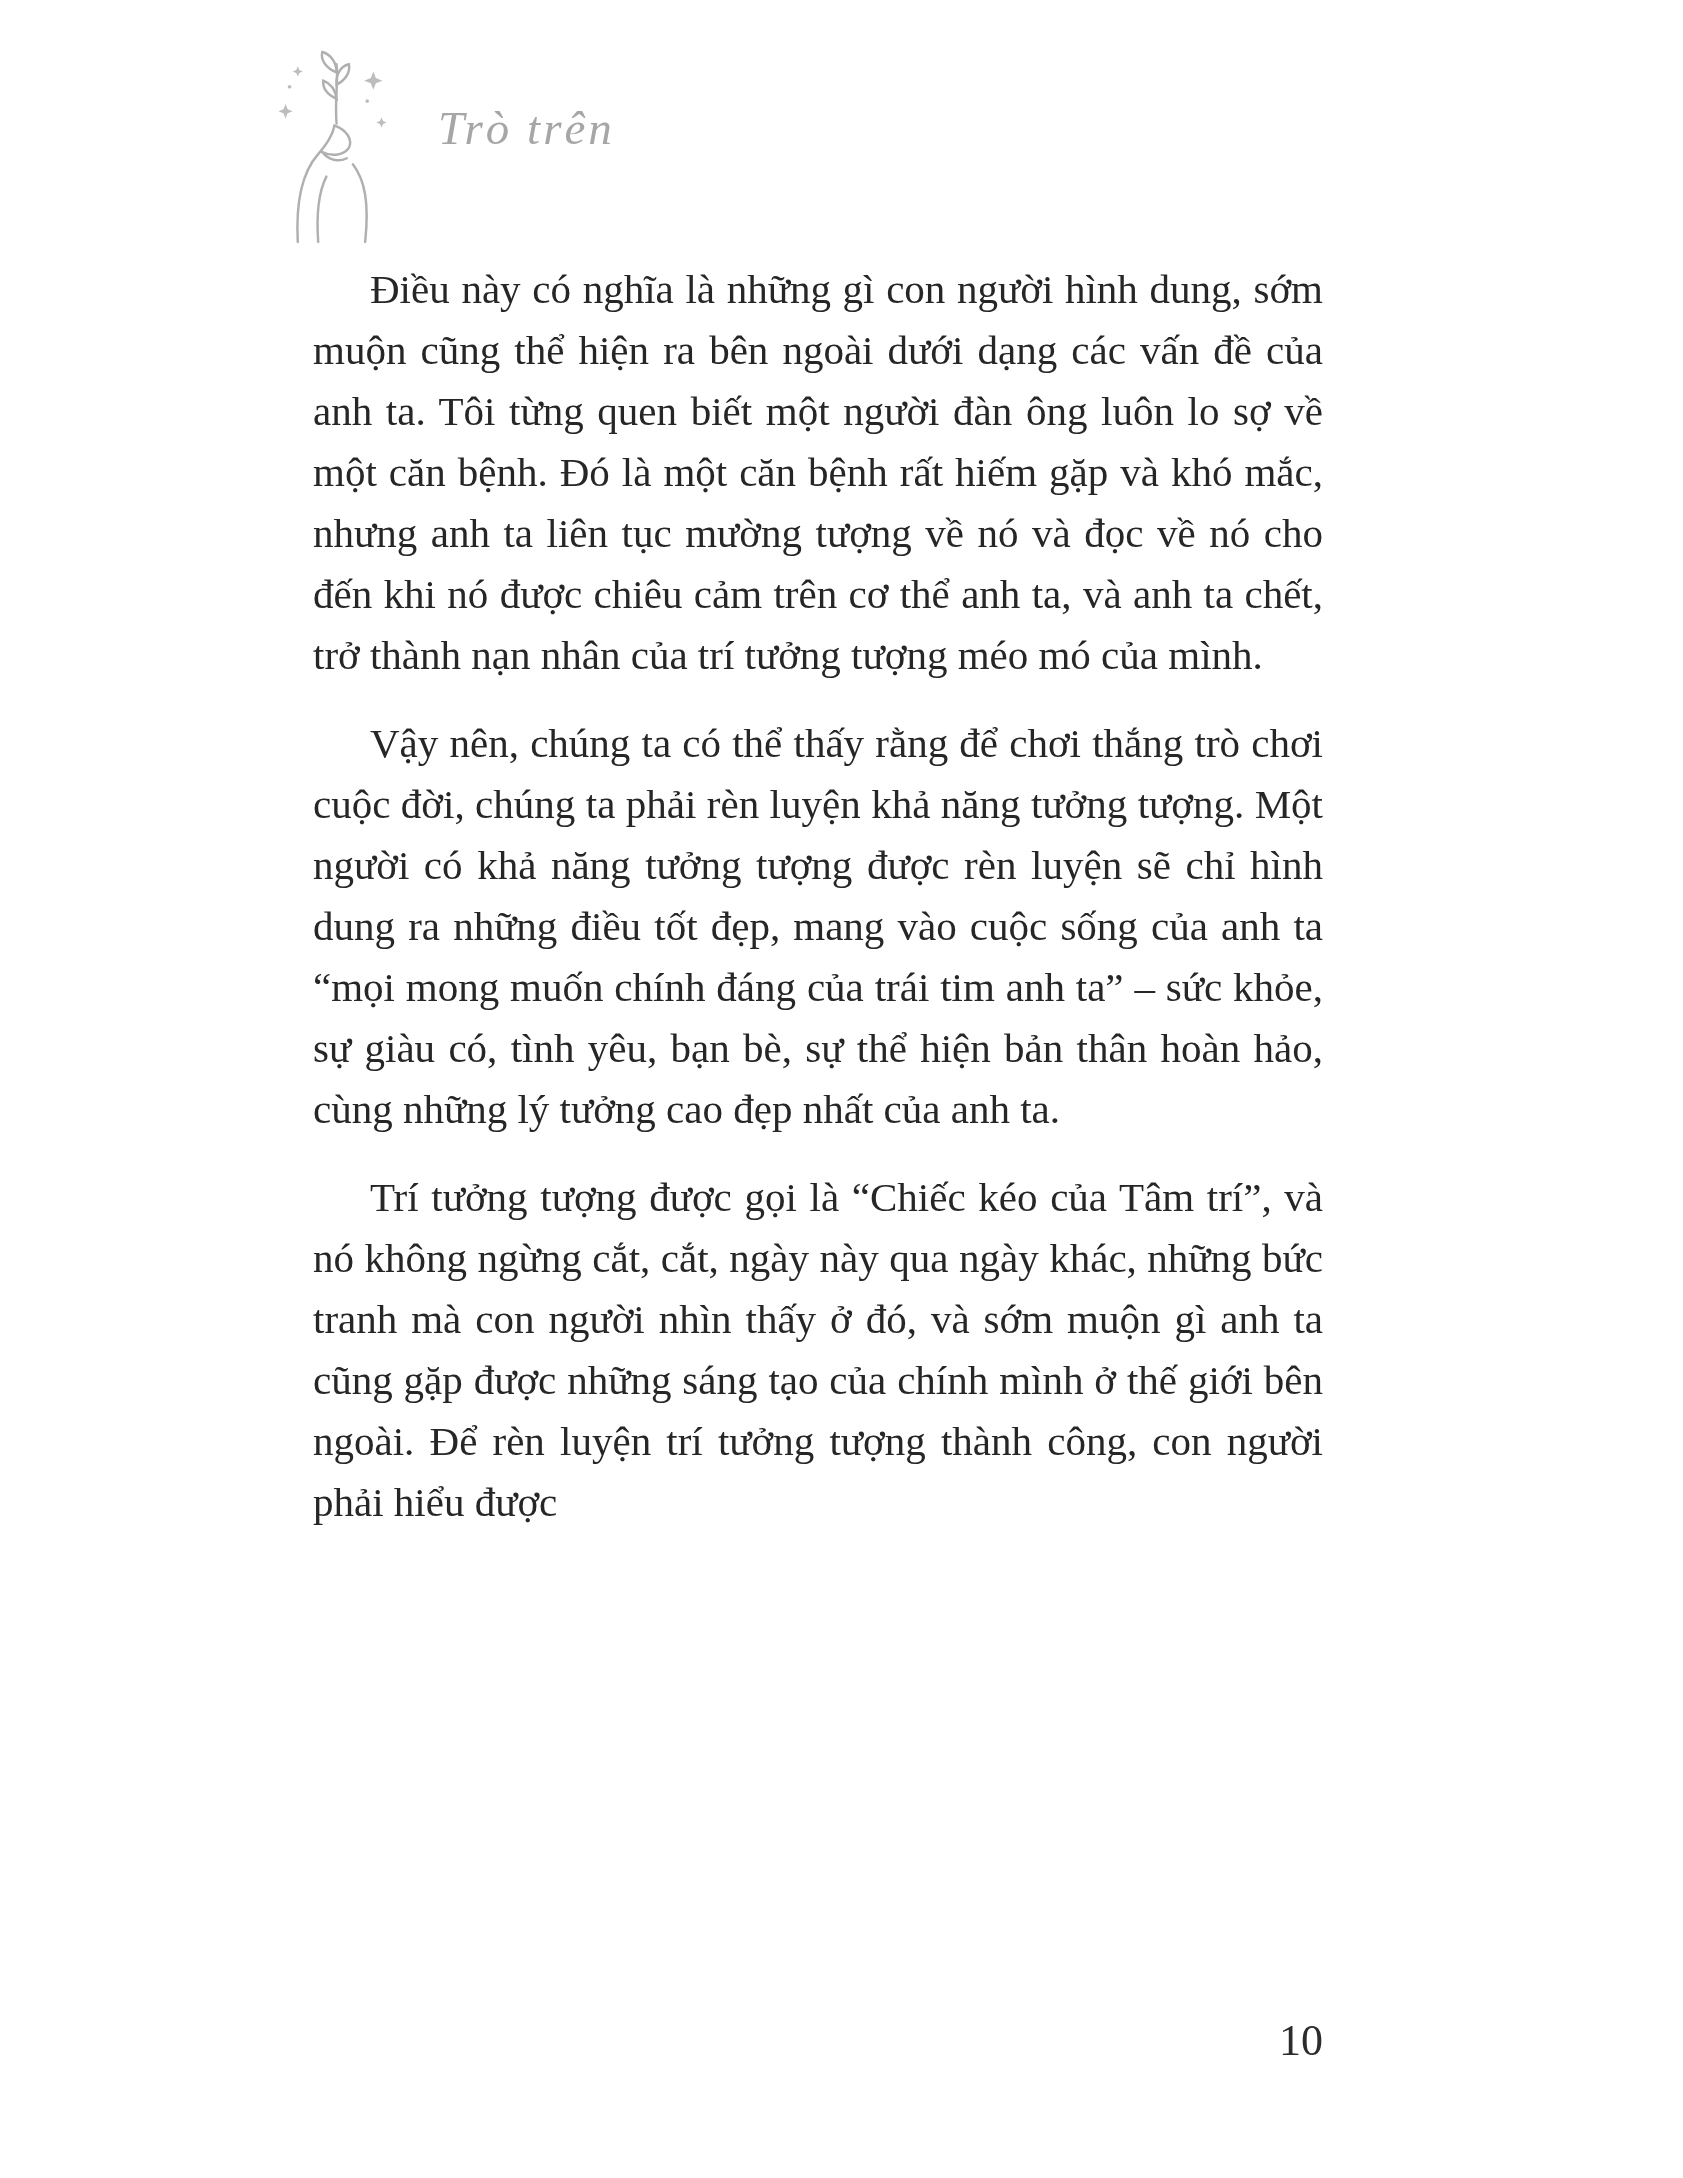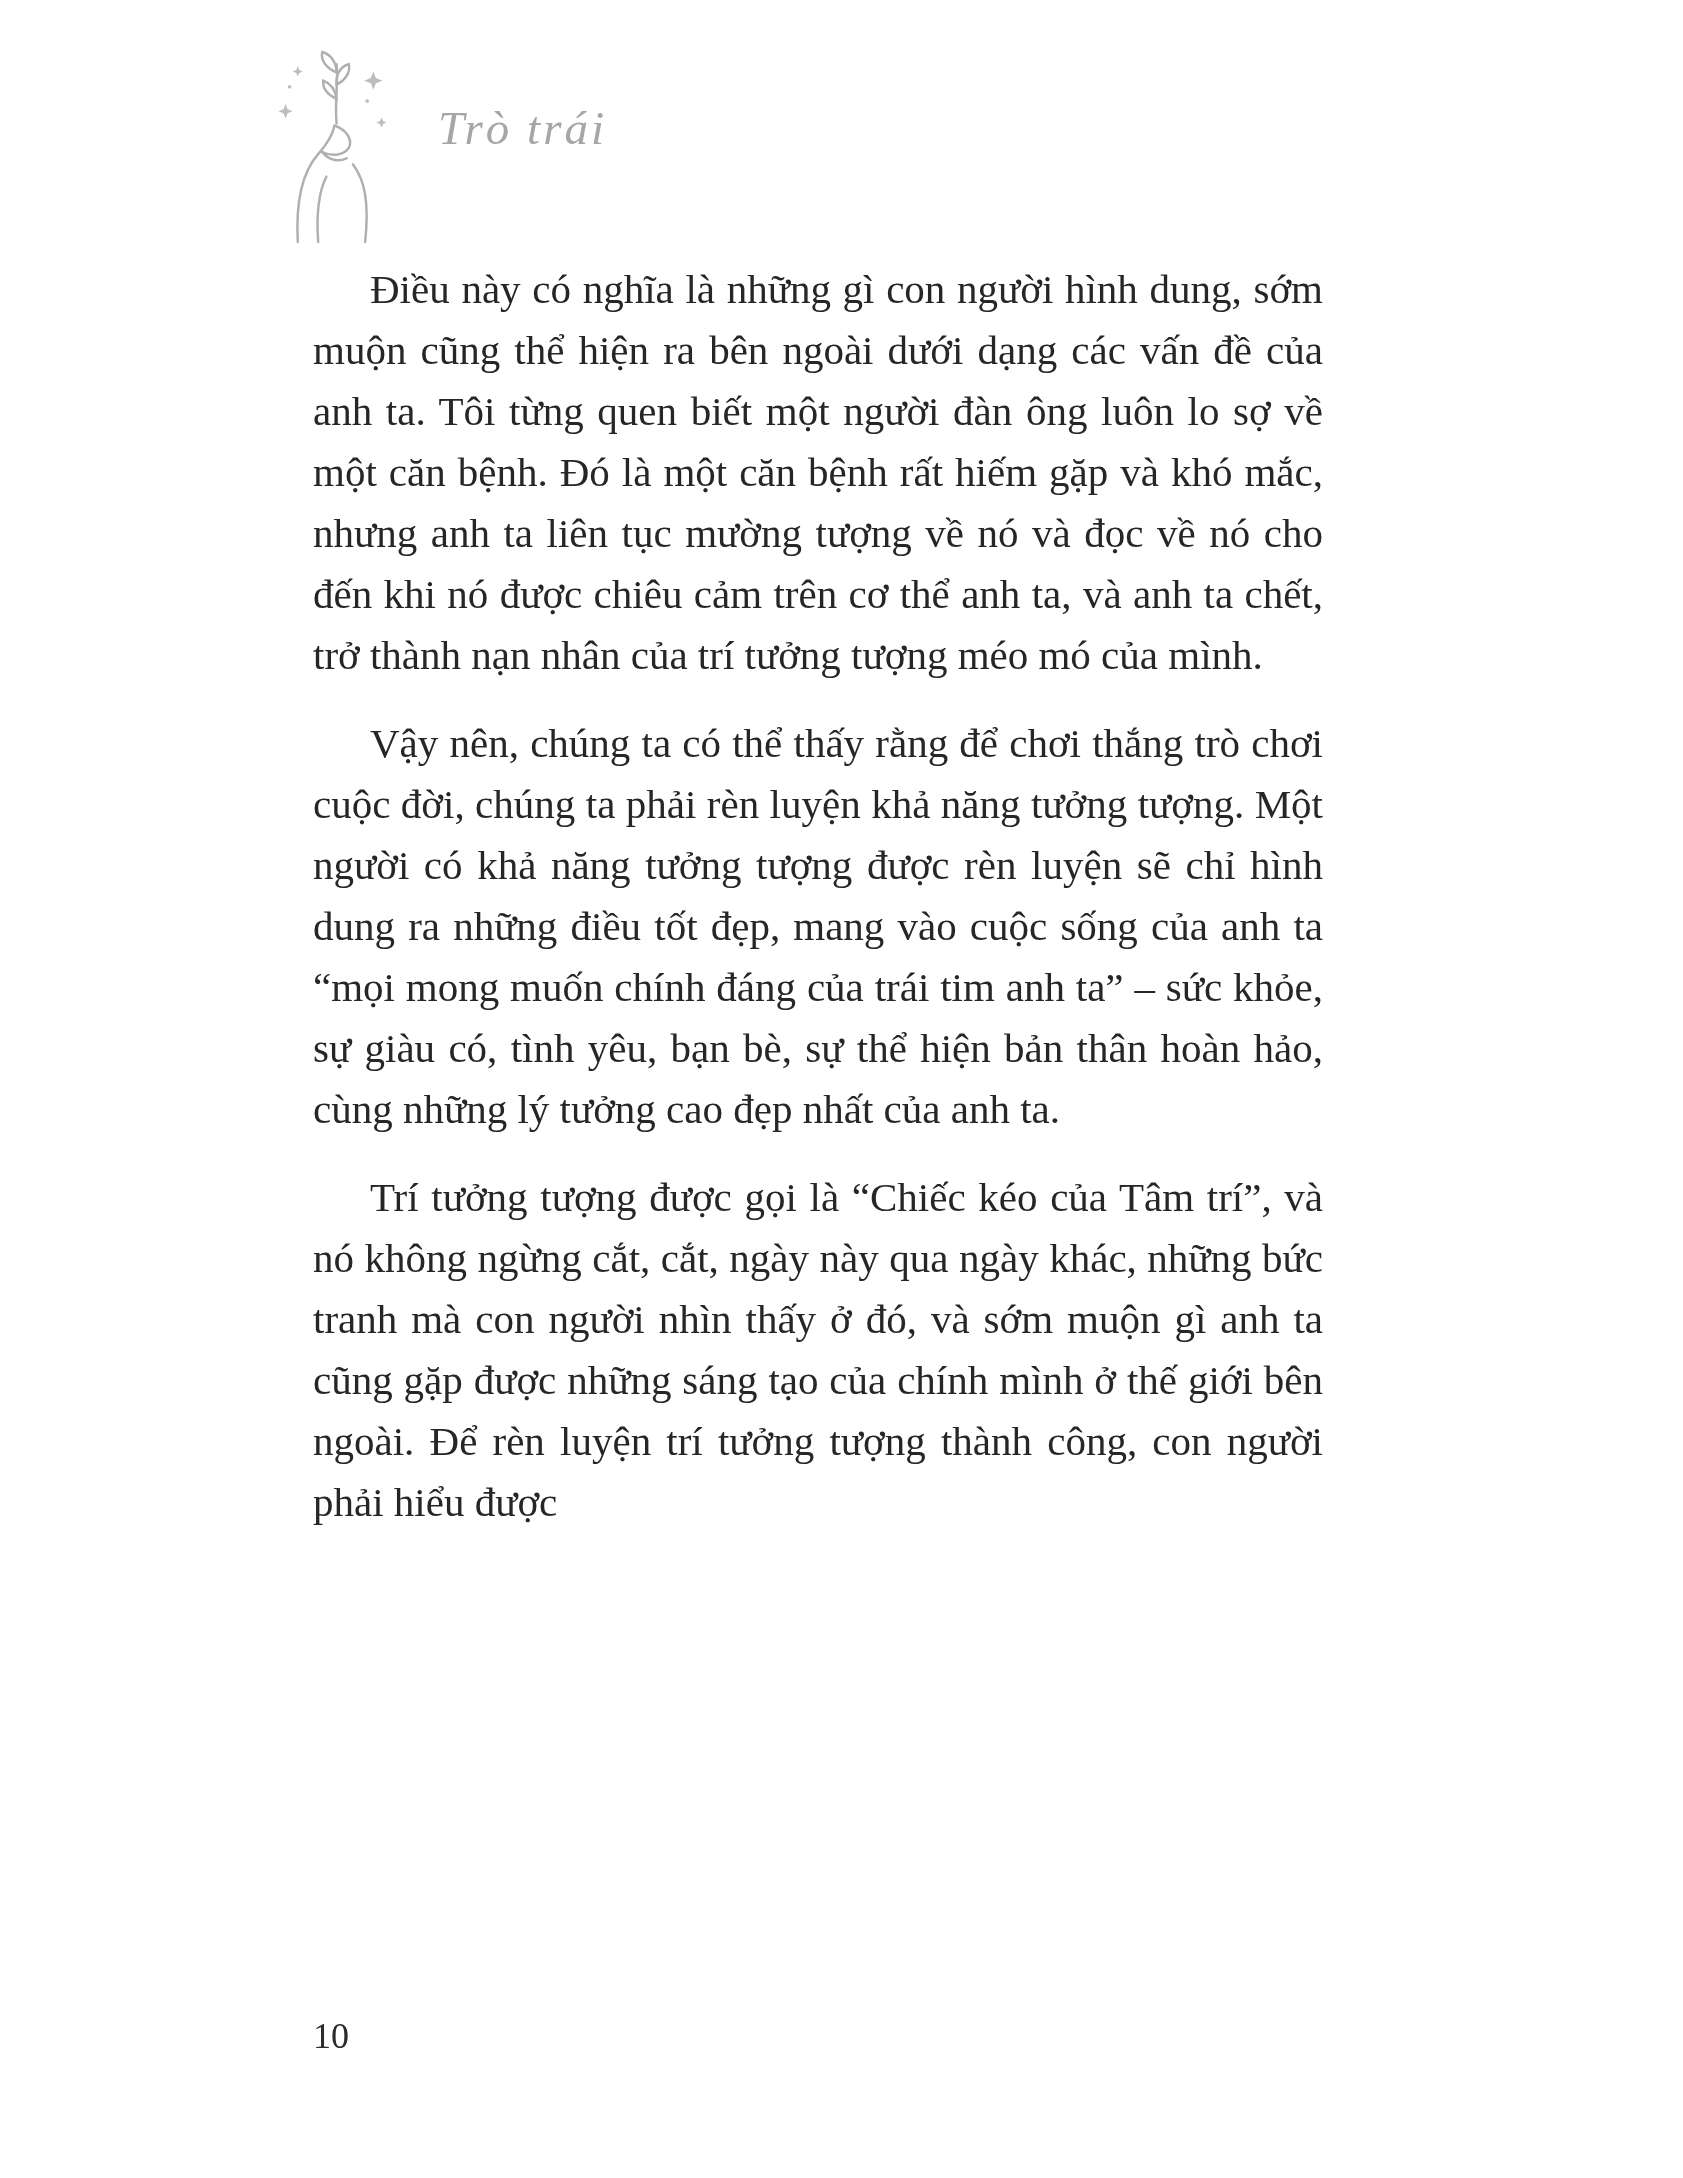--- a/index.html
+++ b/index.html
@@ -48,22 +48,22 @@
   }
   .body-text p {
     text-indent: 57px;
     margin-bottom: 27px;
   }
   .page-number {
     position: absolute;
     left: 313px;
     top: 2015px;
     width: 1010px;
-    text-align: left;
-    font-size: 36px;
+    text-align: right;
+    font-size: 44px;
     color: #2c2c2c;
   }
 </style>
 </head>
 <body>
 
 <div class="page">
 
   <div class="header">
     <svg class="header-icon" viewBox="0 0 130 190" xmlns="http://www.w3.org/2000/svg">
@@ -84,21 +84,21 @@
       <g fill="#bdbdbd" stroke="none">
 
         <path d="M18 53 L20 58 L25 60 L20 62 L18 67 L16 62 L11 60 L16 58 Z"></path>
         <path d="M104 21 L106.5 27.5 L113 30 L106.5 32.5 L104 39 L101.5 32.5 L95 30 L101.5 27.5 Z"></path>
         <path d="M30 16 L31.5 19.5 L35 21 L31.5 22.5 L30 26 L28.5 22.5 L25 21 L28.5 19.5 Z"></path>
         <path d="M112 66 L113.5 69.5 L117 71 L113.5 72.5 L112 76 L110.5 72.5 L107 71 L110.5 69.5 Z"></path>
         <circle cx="22" cy="36" r="1.8"></circle>
         <circle cx="98" cy="50" r="1.8"></circle>
       </g>
     </svg>
-    <div class="running-title">Trò trái</div>
+    <div class="running-title">Trò trên</div>
   </div>
 
   <div class="body-text">
     <p>Điều này có nghĩa là những gì con người hình dung, sớm muộn cũng thể hiện ra bên ngoài dưới dạng các vấn đề của anh ta. Tôi từng quen biết một người đàn ông luôn lo sợ về một căn bệnh. Đó là một căn bệnh rất hiếm gặp và khó mắc, nhưng anh ta liên tục mường tượng về nó và đọc về nó cho đến khi nó được chiêu cảm trên cơ thể anh ta, và anh ta chết, trở thành nạn nhân của trí tưởng tượng méo mó của mình.</p>
     <p>Vậy nên, chúng ta có thể thấy rằng để chơi thắng trò chơi cuộc đời, chúng ta phải rèn luyện khả năng tưởng tượng. Một người có khả năng tưởng tượng được rèn luyện sẽ chỉ hình dung ra những điều tốt đẹp, mang vào cuộc sống của anh ta “mọi mong muốn chính đáng của trái tim anh ta” – sức khỏe, sự giàu có, tình yêu, bạn bè, sự thể hiện bản thân hoàn hảo, cùng những lý tưởng cao đẹp nhất của anh ta.</p>
     <p>Trí tưởng tượng được gọi là “Chiếc kéo của Tâm trí”, và nó không ngừng cắt, cắt, ngày này qua ngày khác, những bức tranh mà con người nhìn thấy ở đó, và sớm muộn gì anh ta cũng gặp được những sáng tạo của chính mình ở thế giới bên ngoài. Để rèn luyện trí tưởng tượng thành công, con người phải hiểu được</p>
   </div>
 
   <div class="page-number">10</div>
 

